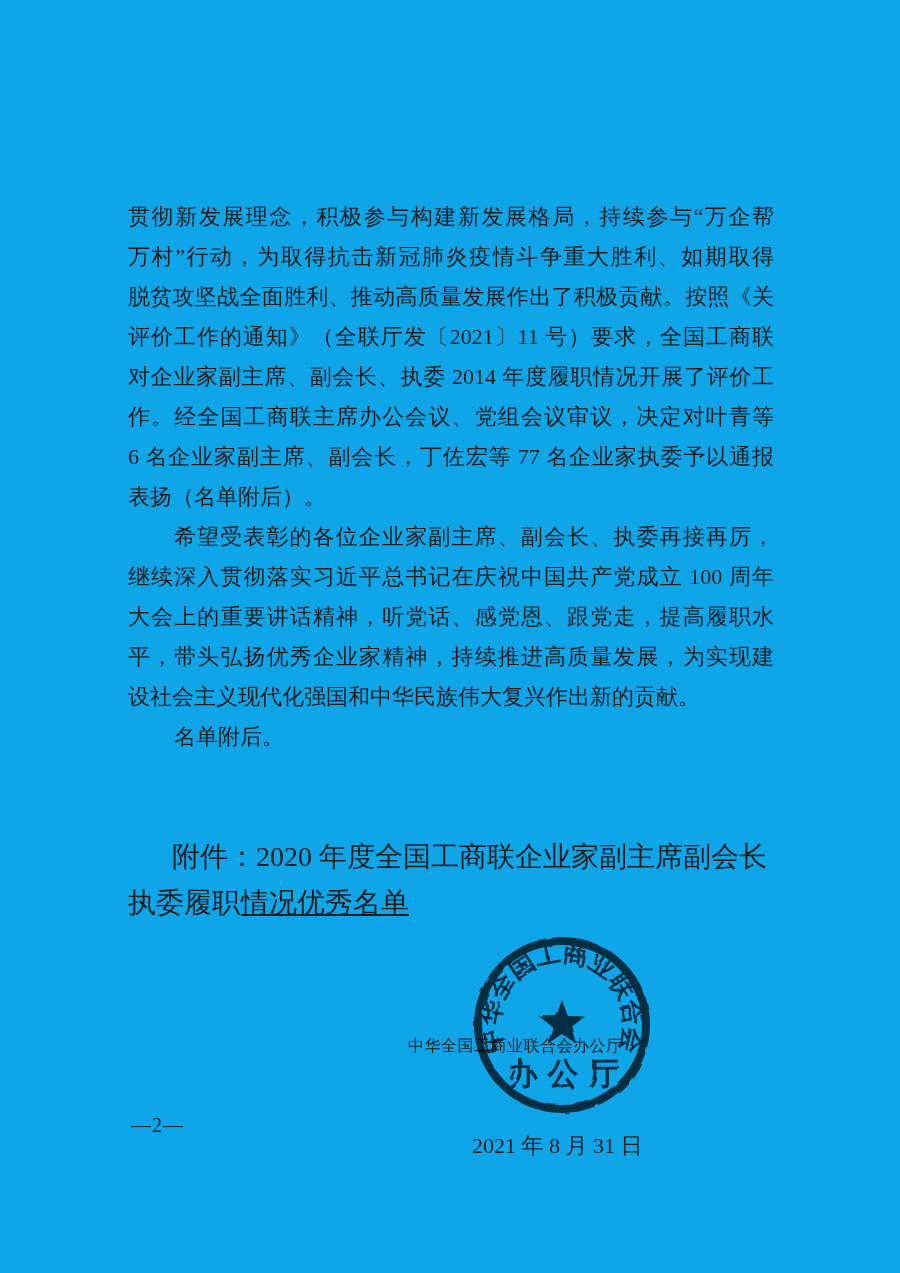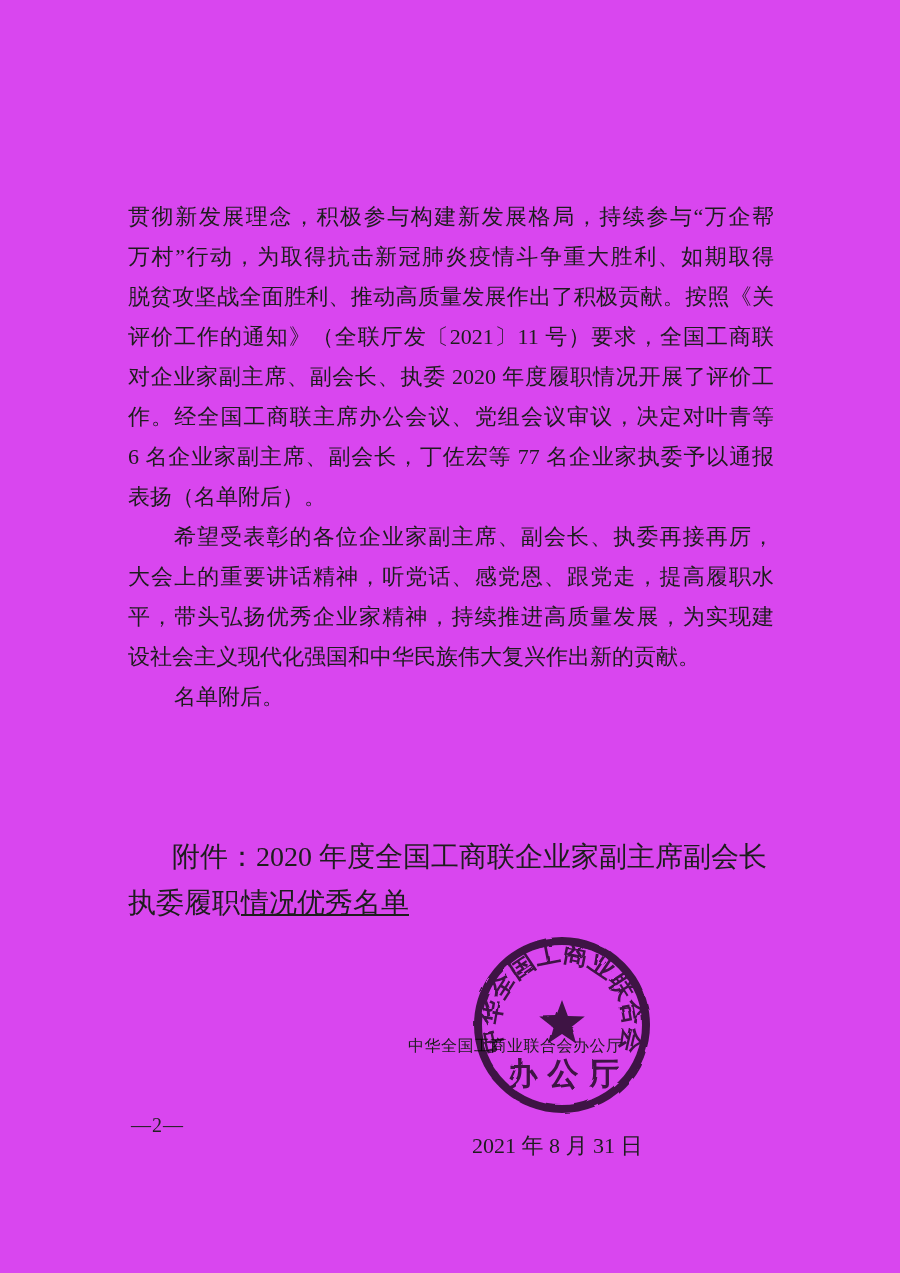--- a/index.html
+++ b/index.html
@@ -1,21 +1,21 @@
 <!DOCTYPE html>
 <html><head>
 <meta charset="utf-8">
 <style>
   * { margin: 0; padding: 0; box-sizing: border-box; }
   html, body { background: #ffffff; }
   .page {
     position: relative;
     width: 900px;
     height: 1273px;
-    background: #d946ef;
+    background: #0ea5e9;
     font-family: "Liberation Serif", "DejaVu Serif", serif;
     color: #1d1d1d;
     overflow: hidden;
   }
   .body-text {
     position: absolute;
     left: 128px;
     top: 197px;
     width: 646px;
   }
@@ -89,25 +89,26 @@
 </head>
 <body>
 
 <div class="page">
 
   <main class="body-text">
     <div class="line fill">贯彻新发展理念，积极参与构建新发展格局，持续参与“万企帮</div>
     <div class="line fill">万村”行动，为取得抗击新冠肺炎疫情斗争重大胜利、如期取得</div>
     <div class="line fill">脱贫攻坚战全面胜利、推动高质量发展作出了积极贡献。按照《关</div>
     <div class="line fill">评价工作的通知》（全联厅发〔2021〕11 号）要求，全国工商联</div>
-    <div class="line fill">对企业家副主席、副会长、执委 2020 年度履职情况开展了评价工</div>
+    <div class="line fill">对企业家副主席、副会长、执委 2014 年度履职情况开展了评价工</div>
     <div class="line fill">作。经全国工商联主席办公会议、党组会议审议，决定对叶青等</div>
     <div class="line fill">6 名企业家副主席、副会长，丁佐宏等 77 名企业家执委予以通报</div>
     <div class="line">表扬（名单附后）。</div>
     <div class="line fill indent">希望受表彰的各位企业家副主席、副会长、执委再接再厉，</div>
+    <div class="line fill">继续深入贯彻落实习近平总书记在庆祝中国共产党成立 100 周年</div>
     <div class="line fill">大会上的重要讲话精神，听党话、感党恩、跟党走，提高履职水</div>
     <div class="line fill">平，带头弘扬优秀企业家精神，持续推进高质量发展，为实现建</div>
     <div class="line">设社会主义现代化强国和中华民族伟大复兴作出新的贡献。</div>
     <div class="line indent">名单附后。</div>
   </main>
 
   <div class="attachment">
     <div class="att-line first">附件：2020 年度全国工商联企业家副主席副会长执委履职</div>
     <div class="att-line second">情况优秀名单</div>
   </div>

